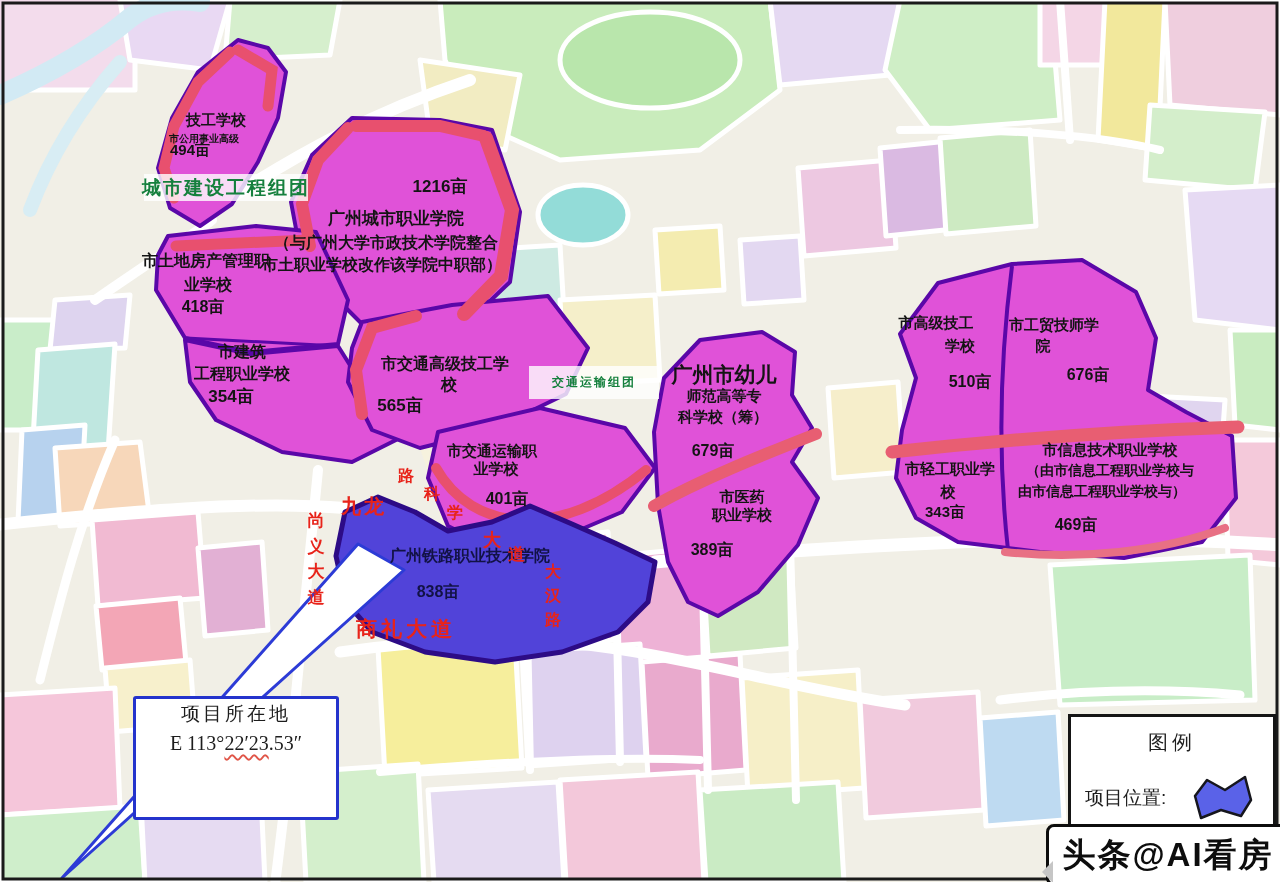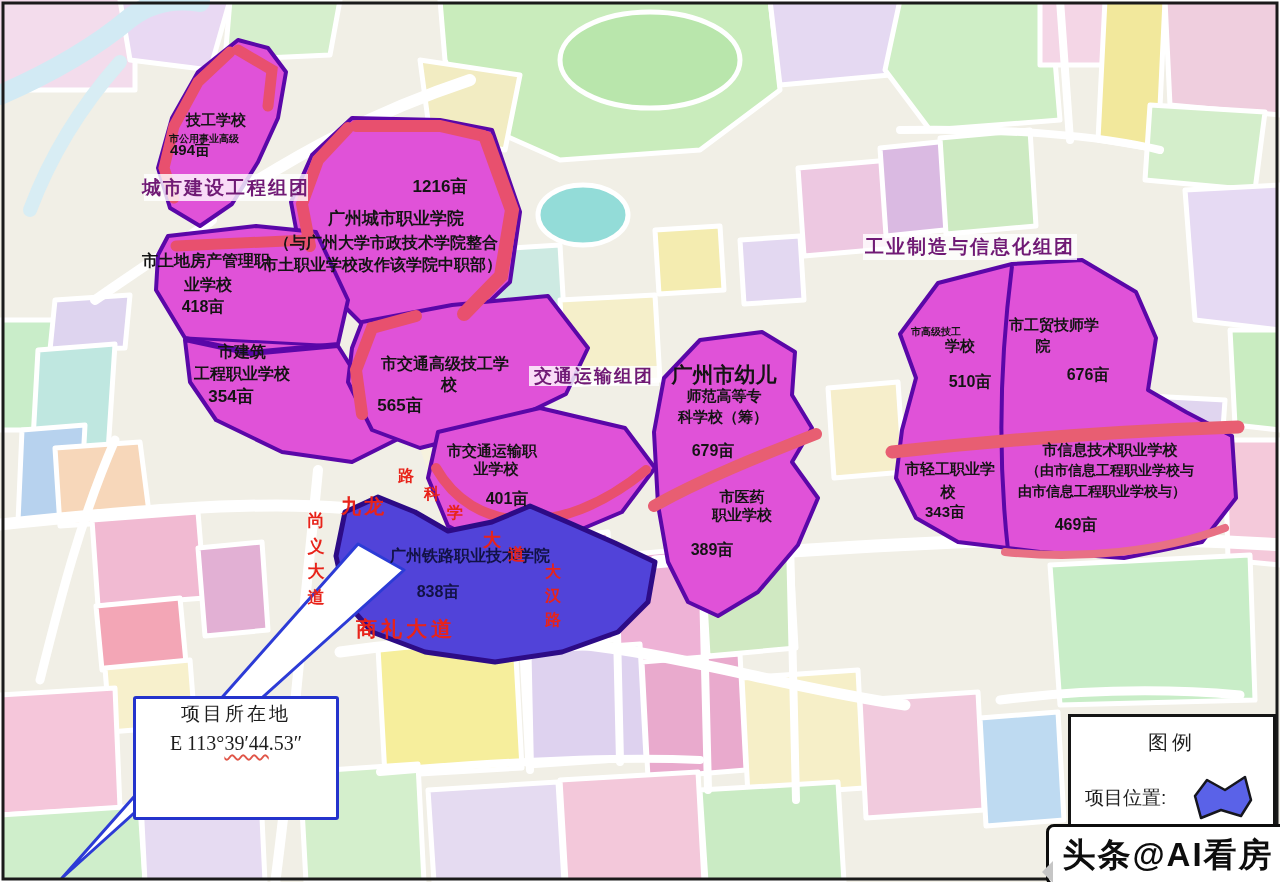--- a/index.html
+++ b/index.html
@@ -3,21 +3,21 @@
 <meta charset="utf-8">
 <style>
   html,body{margin:0;padding:0;background:#fff;}
   #stage{position:relative;width:1280px;height:882px;overflow:hidden;background:#f1efe6;
          font-family:"Liberation Sans",sans-serif;}
   #mapsvg{position:absolute;left:0;top:0;}
   .lbl{position:absolute;transform:translateX(-50%);font-weight:700;color:#141414;
        white-space:nowrap;text-align:center;line-height:1.1;}
   .on-blue{color:#121245;}
   .group-box{position:absolute;background:rgba(255,255,255,.8);display:flex;align-items:center;
-       justify-content:center;font-weight:700;color:#701a75;letter-spacing:2px;white-space:nowrap;}
+       justify-content:center;font-weight:700;color:#15803d;letter-spacing:2px;white-space:nowrap;}
   .road-lbl{position:absolute;color:#e8231a;font-weight:700;white-space:nowrap;}
   .vert{display:flex;flex-direction:column;align-items:center;line-height:1.5;transform:translateX(-50%);}
   .callout{position:absolute;left:133px;top:696px;width:200px;height:118px;background:#fff;
        border:3px solid #2433cc;border-radius:3px;text-align:center;
        font-family:"Liberation Serif",serif;color:#1d1d1d;z-index:5;}
   .callout .t{font-size:19px;margin-top:2px;letter-spacing:3px;}
   .callout .coord{font-size:20px;margin-top:5px;}
   .wavy{text-decoration:underline wavy #e05548 2px;text-underline-offset:4px;}
   .legend{position:absolute;left:1068px;top:714px;width:202px;height:166px;background:#fff;
        border:3px solid #151515;z-index:4;color:#1e1e1e;}
@@ -135,22 +135,21 @@
   </g>
 
   <polygon points="345,512 378,497 415,512 448,531 492,522 530,506 572,524 615,543 655,562 648,602 618,632 562,652 495,662 425,652 372,632 346,602 336,556" fill="#5143d9" stroke="#2d0b86" stroke-width="5" stroke-linejoin="round"></polygon>
 
   <polygon points="358,544 404,570 62,878" fill="#ffffff" stroke="#2c3bd6" stroke-width="3" stroke-linejoin="round"></polygon>
 
   <rect x="3" y="3" width="1274" height="876" fill="none" stroke="#1a1a1a" stroke-width="3"></rect>
 </svg>
 
 <div class="group-box" style="left:144px;top:174px;width:164px;height:27px;font-size:19px;">城市建设工程组团</div>
-<div class="group-box" style="left:529px;top:366px;width:130px;height:20px;font-size:18px;">交通运输组团</div>
-<div class="group-box" style="left:863px;top:234px;width:214px;height:26px;font-size:19px;">工业制造与信息化组团</div>
+<div class="group-box" style="left:529px;top:366px;width:130px;height:33px;font-size:12px;">交通运输组团</div>
 
 <div class="lbl" style="left:204px;top:92px;font-size:10px;margin-top:41px;">市公用事业高级</div>
 <div class="lbl" style="left:216px;top:112px;font-size:15px;">技工学校</div>
 <div class="lbl" style="left:190px;top:142px;font-size:15px;">494亩</div>
 
 <div class="lbl" style="left:440px;top:178px;font-size:17px;">1216亩</div>
 <div class="lbl" style="left:396px;top:210px;font-size:17px;">广州城市职业学院</div>
 <div class="lbl" style="left:386px;top:234px;font-size:16px;">（与广州大学市政技术学院整合</div>
 <div class="lbl" style="left:382px;top:256px;font-size:16px;">市土职业学校改作该学院中职部）</div>
 
@@ -175,21 +174,21 @@
 
 <div class="lbl" style="left:724px;top:363px;font-size:21px;">广州市幼儿</div>
 <div class="lbl" style="left:724px;top:388px;font-size:15px;">师范高等专</div>
 <div class="lbl" style="left:723px;top:409px;font-size:15px;">科学校（筹）</div>
 <div class="lbl" style="left:713px;top:442px;font-size:16px;">679亩</div>
 
 <div class="lbl" style="left:742px;top:489px;font-size:15px;">市医药</div>
 <div class="lbl" style="left:742px;top:507px;font-size:15px;">职业学校</div>
 <div class="lbl" style="left:712px;top:541px;font-size:16px;">389亩</div>
 
-<div class="lbl" style="left:936px;top:315px;font-size:10px;margin-top:11px;">市高级技工</div>
+<div class="lbl" style="left:936px;top:315px;font-size:15px;">市高级技工</div>
 <div class="lbl" style="left:934px;top:338px;font-size:15px;margin-left:26px;">学校</div>
 <div class="lbl" style="left:970px;top:373px;font-size:16px;">510亩</div>
 
 <div class="lbl" style="left:1054px;top:317px;font-size:15px;">市工贸技师学</div>
 <div class="lbl" style="left:1043px;top:338px;font-size:15px;">院</div>
 <div class="lbl" style="left:1088px;top:366px;font-size:16px;">676亩</div>
 
 <div class="lbl" style="left:950px;top:461px;font-size:15px;">市轻工职业学</div>
 <div class="lbl" style="left:948px;top:484px;font-size:15px;">校</div>
 <div class="lbl" style="left:945px;top:504px;font-size:15px;">343亩</div>
@@ -214,21 +213,21 @@
 <div class="road-lbl" style="left:508px;top:543px;font-size:17px;">道</div>
 <div class="road-lbl vert" style="left:553px;top:560px;font-size:16px;">
   <span>大</span>
   <span>汉</span>
   <span>路</span>
 </div>
 
 <div class="callout">
   <div class="t">项目所在地</div>
   <div class="coord">
-    <span>E 113°</span><span class="wavy">39′44</span><span>.53″</span>
+    <span>E 113°</span><span class="wavy">22′23</span><span>.53″</span>
   </div>
 </div>
 
 <div class="legend">
   <div class="t">图例</div>
   <div class="row">
     <span>项目位置:</span>
     <svg width="64" height="48" viewBox="0 0 64 48">
       <polygon points="4,22 16,6 34,16 54,3 60,26 50,42 30,36 10,44" fill="#5a62e8" stroke="#16161d" stroke-width="2.5" stroke-linejoin="round"></polygon>
     </svg>

